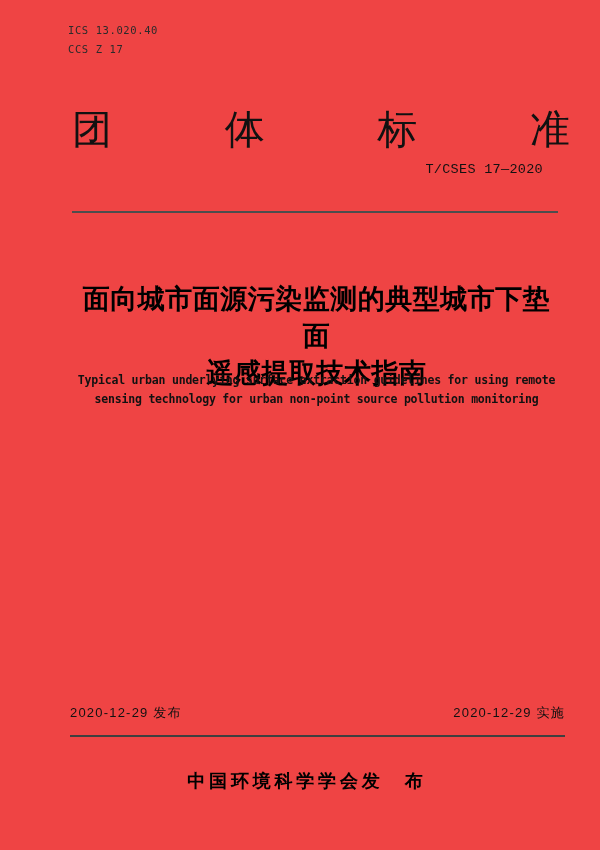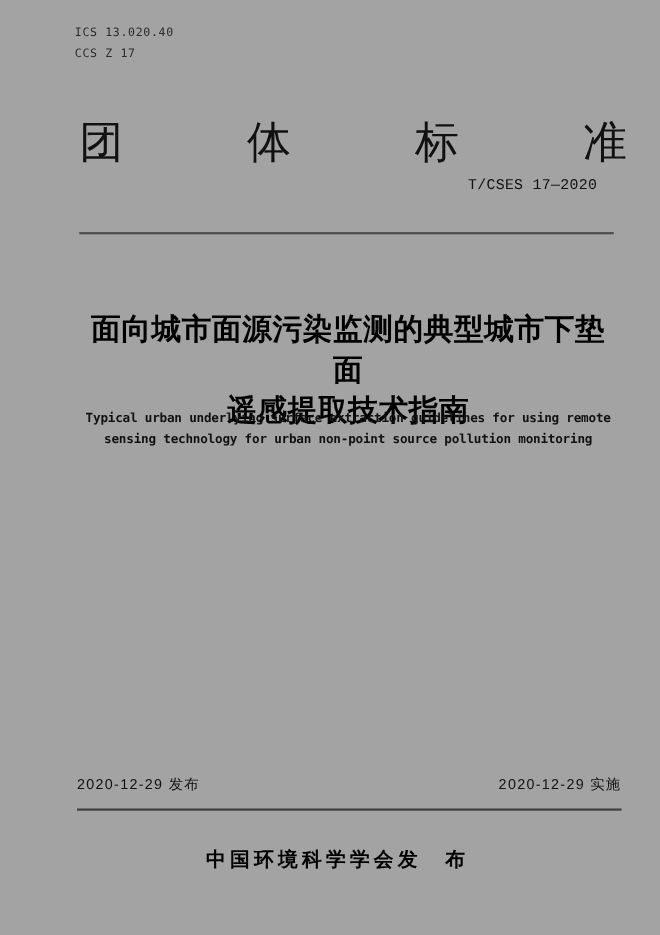--- a/index.html
+++ b/index.html
@@ -6,21 +6,21 @@
   html, body { background: #ffffff; }
   body {
     width: 600px; height: 850px;
     position: relative;
     font-family: "Liberation Sans", sans-serif;
     color: #1a1a1a;
     overflow: hidden;
   }
   .page {
     position: absolute; inset: 0;
-    background: #a3a3a3;
+    background: #ef4444;
   }
   .ics-block {
     position: absolute;
     left: 68px; top: 21px;
     font-size: 10.5px;
     line-height: 19px;
     letter-spacing: 0.6px;
     color: #2b2b2b;
     font-family: "DejaVu Sans Mono", monospace;
   }

